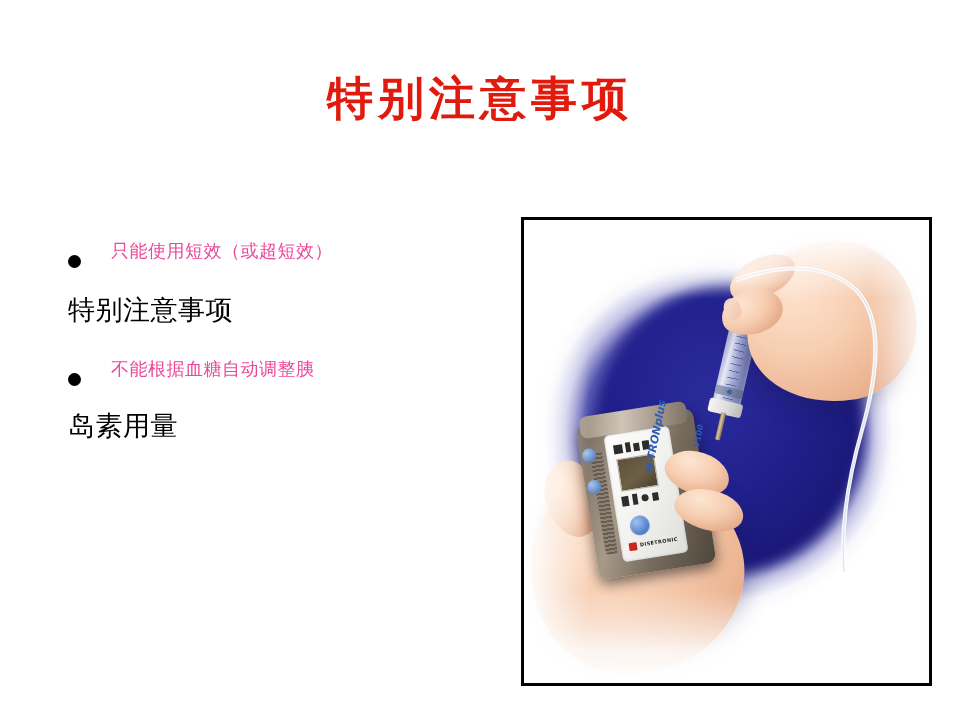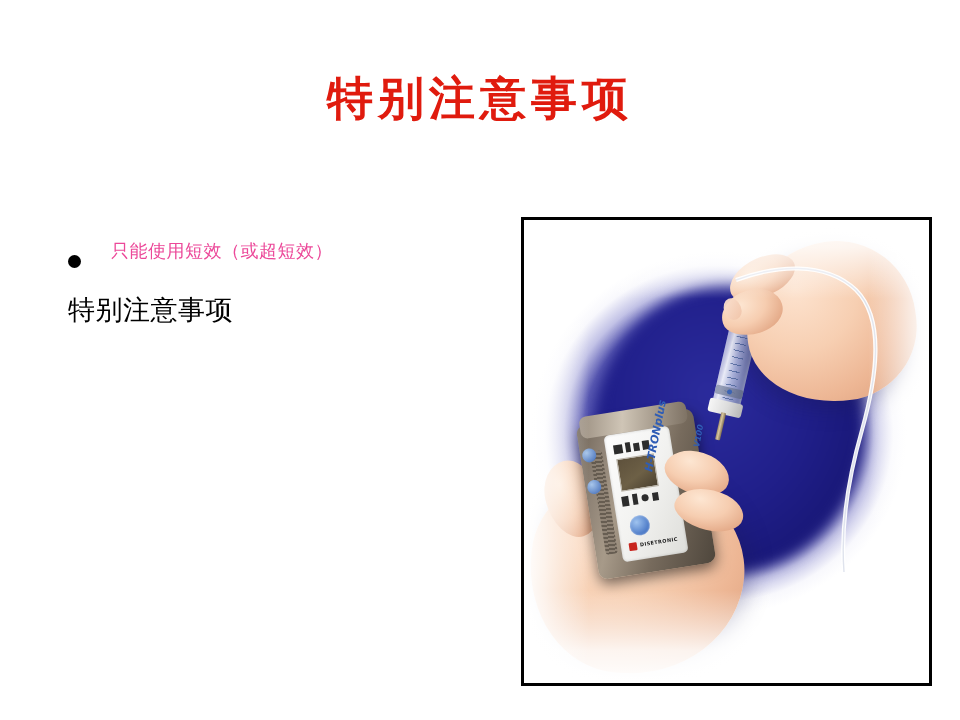--- a/index.html
+++ b/index.html
@@ -498,20 +498,25 @@
         <span class="bullet-marker"></span>
         <span class="bullet-first-text">只能使用短效（或超短效）</span>
       </div>
     </div>
 
     <div class="bullet-item">
       <div class="bullet-line-cont">特别注意事项</div>
     </div>
 
     <div class="bullet-item">
+      <div class="bullet-line-first">
+        <span class="bullet-marker"></span>
+        <span class="bullet-first-text">不能根据血糖自动调整胰</span>
+      </div>
+      <div class="bullet-line-cont">岛素用量</div>
     </div>
 
   </div>
 
   <div class="photo-frame">
     <div class="photo-inner">
 
       <div class="blue-glow"></div>
       <div class="blue-core"></div>
 

